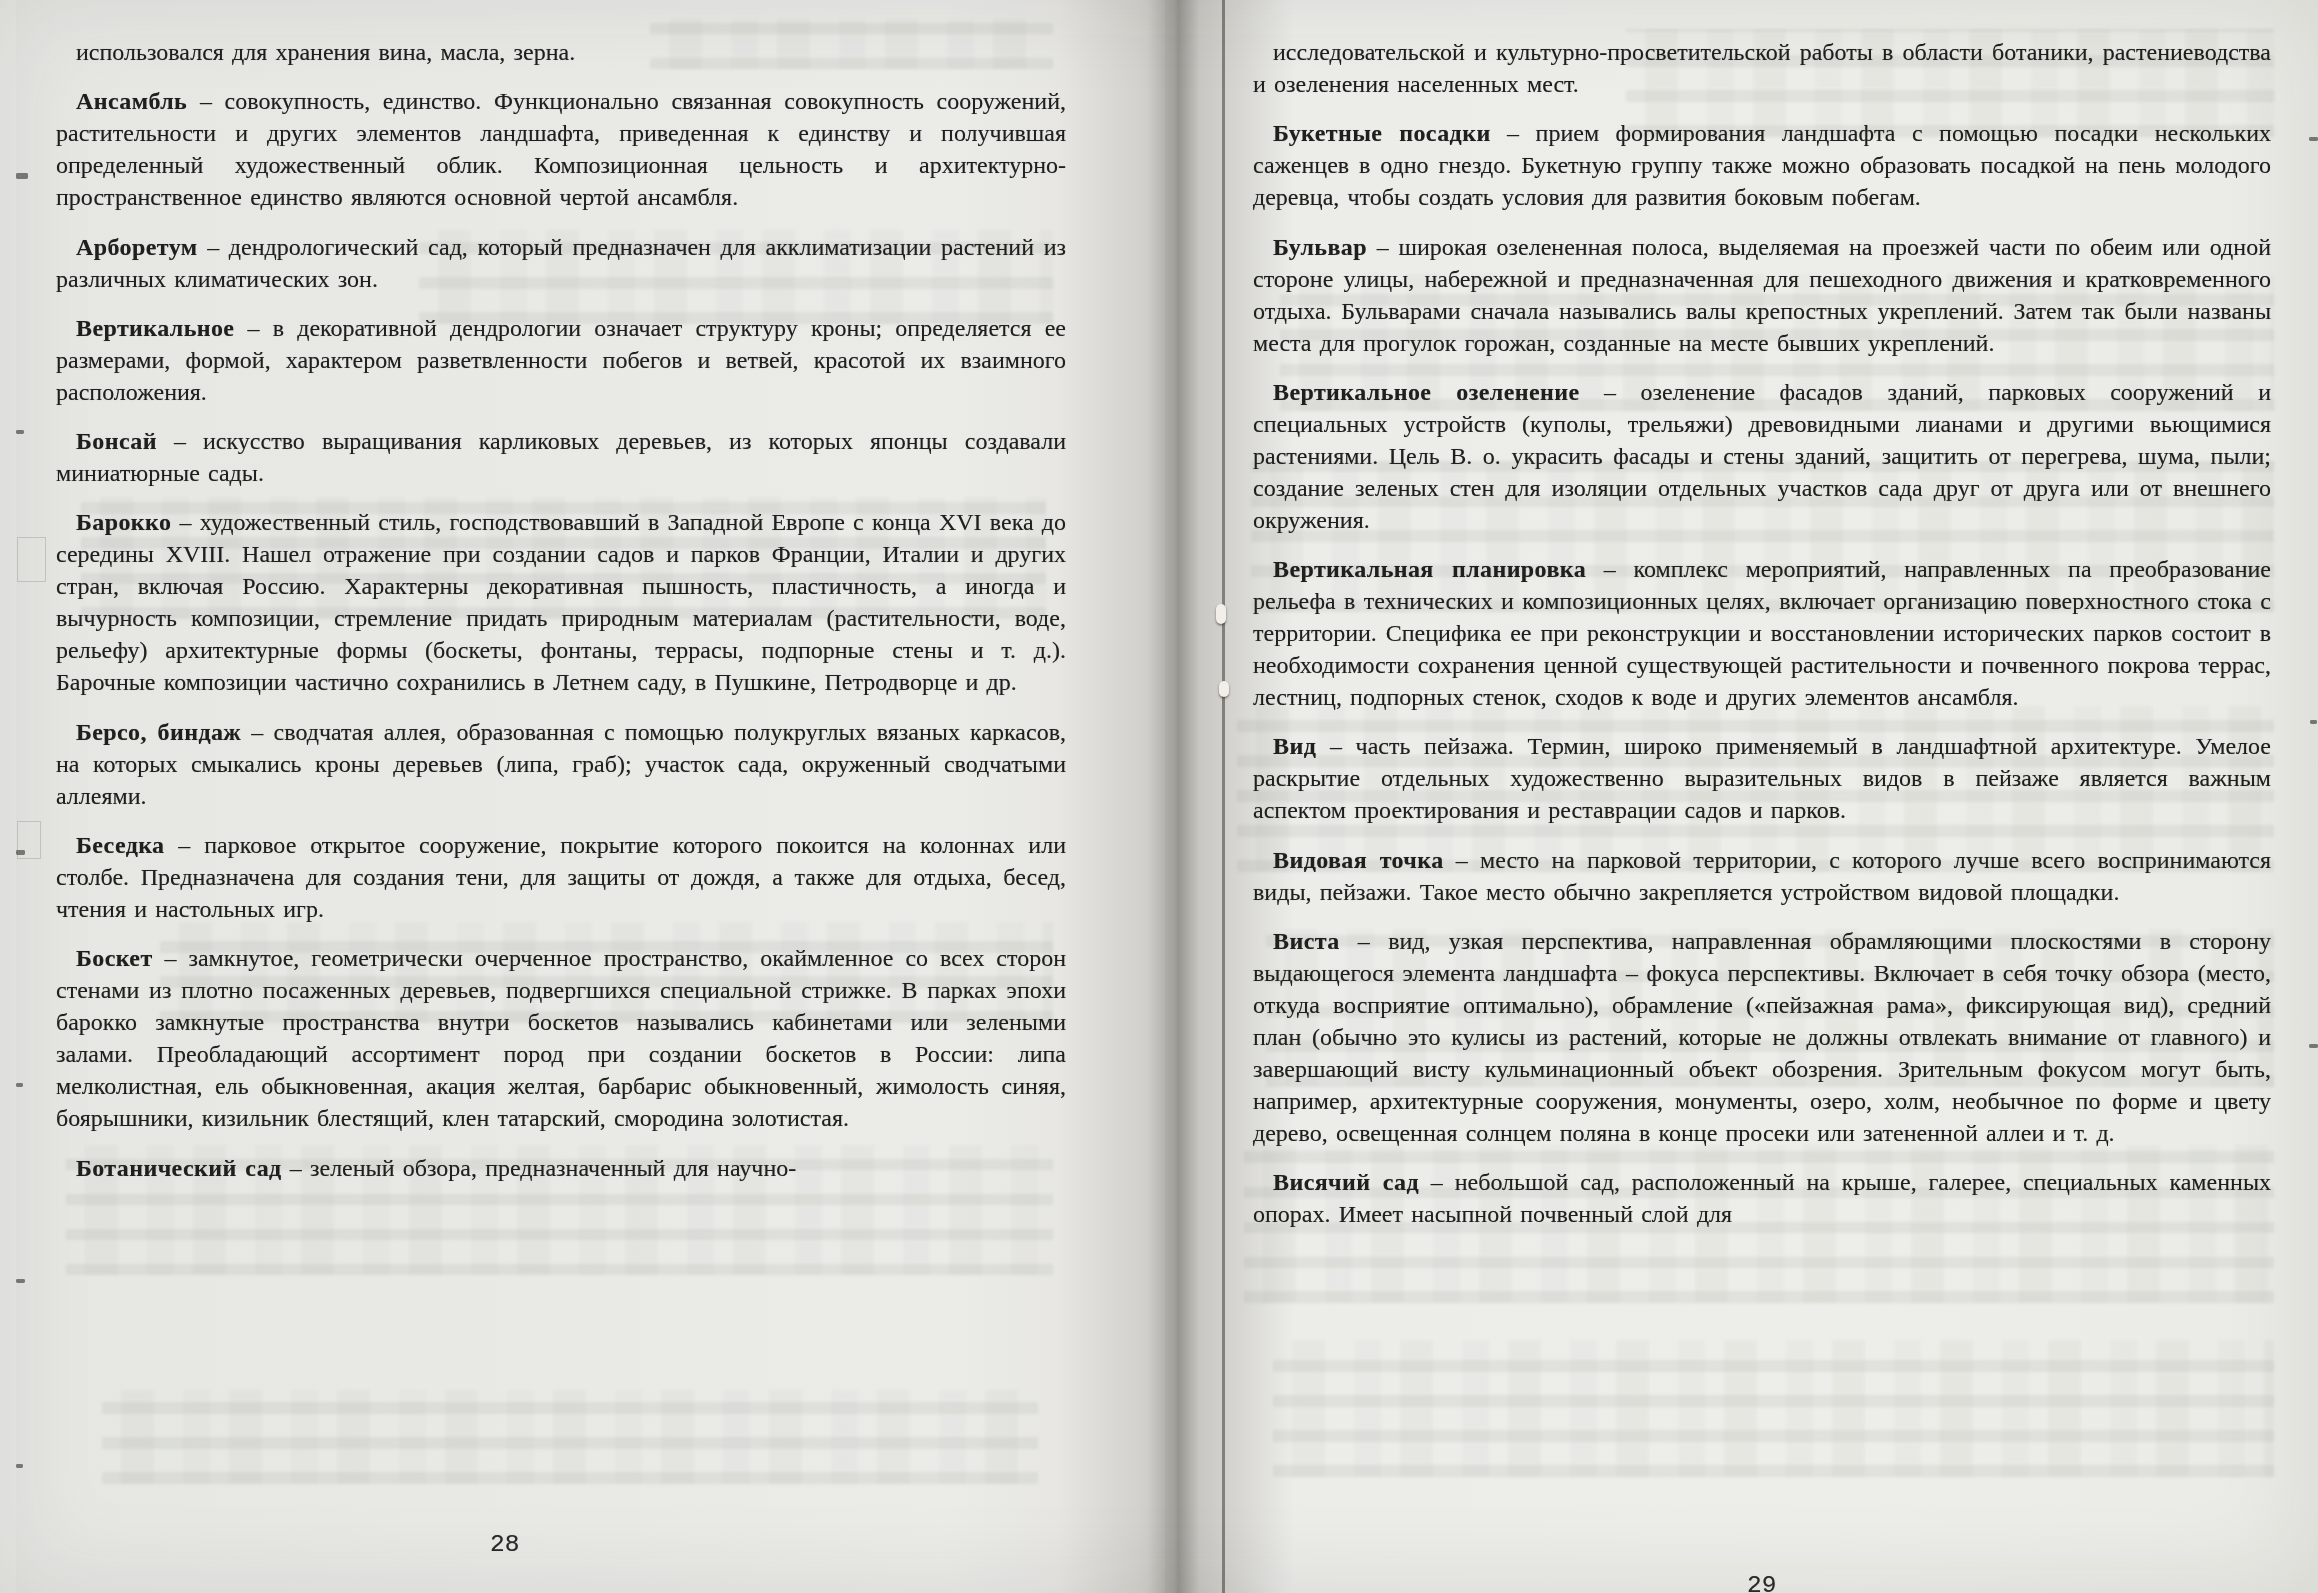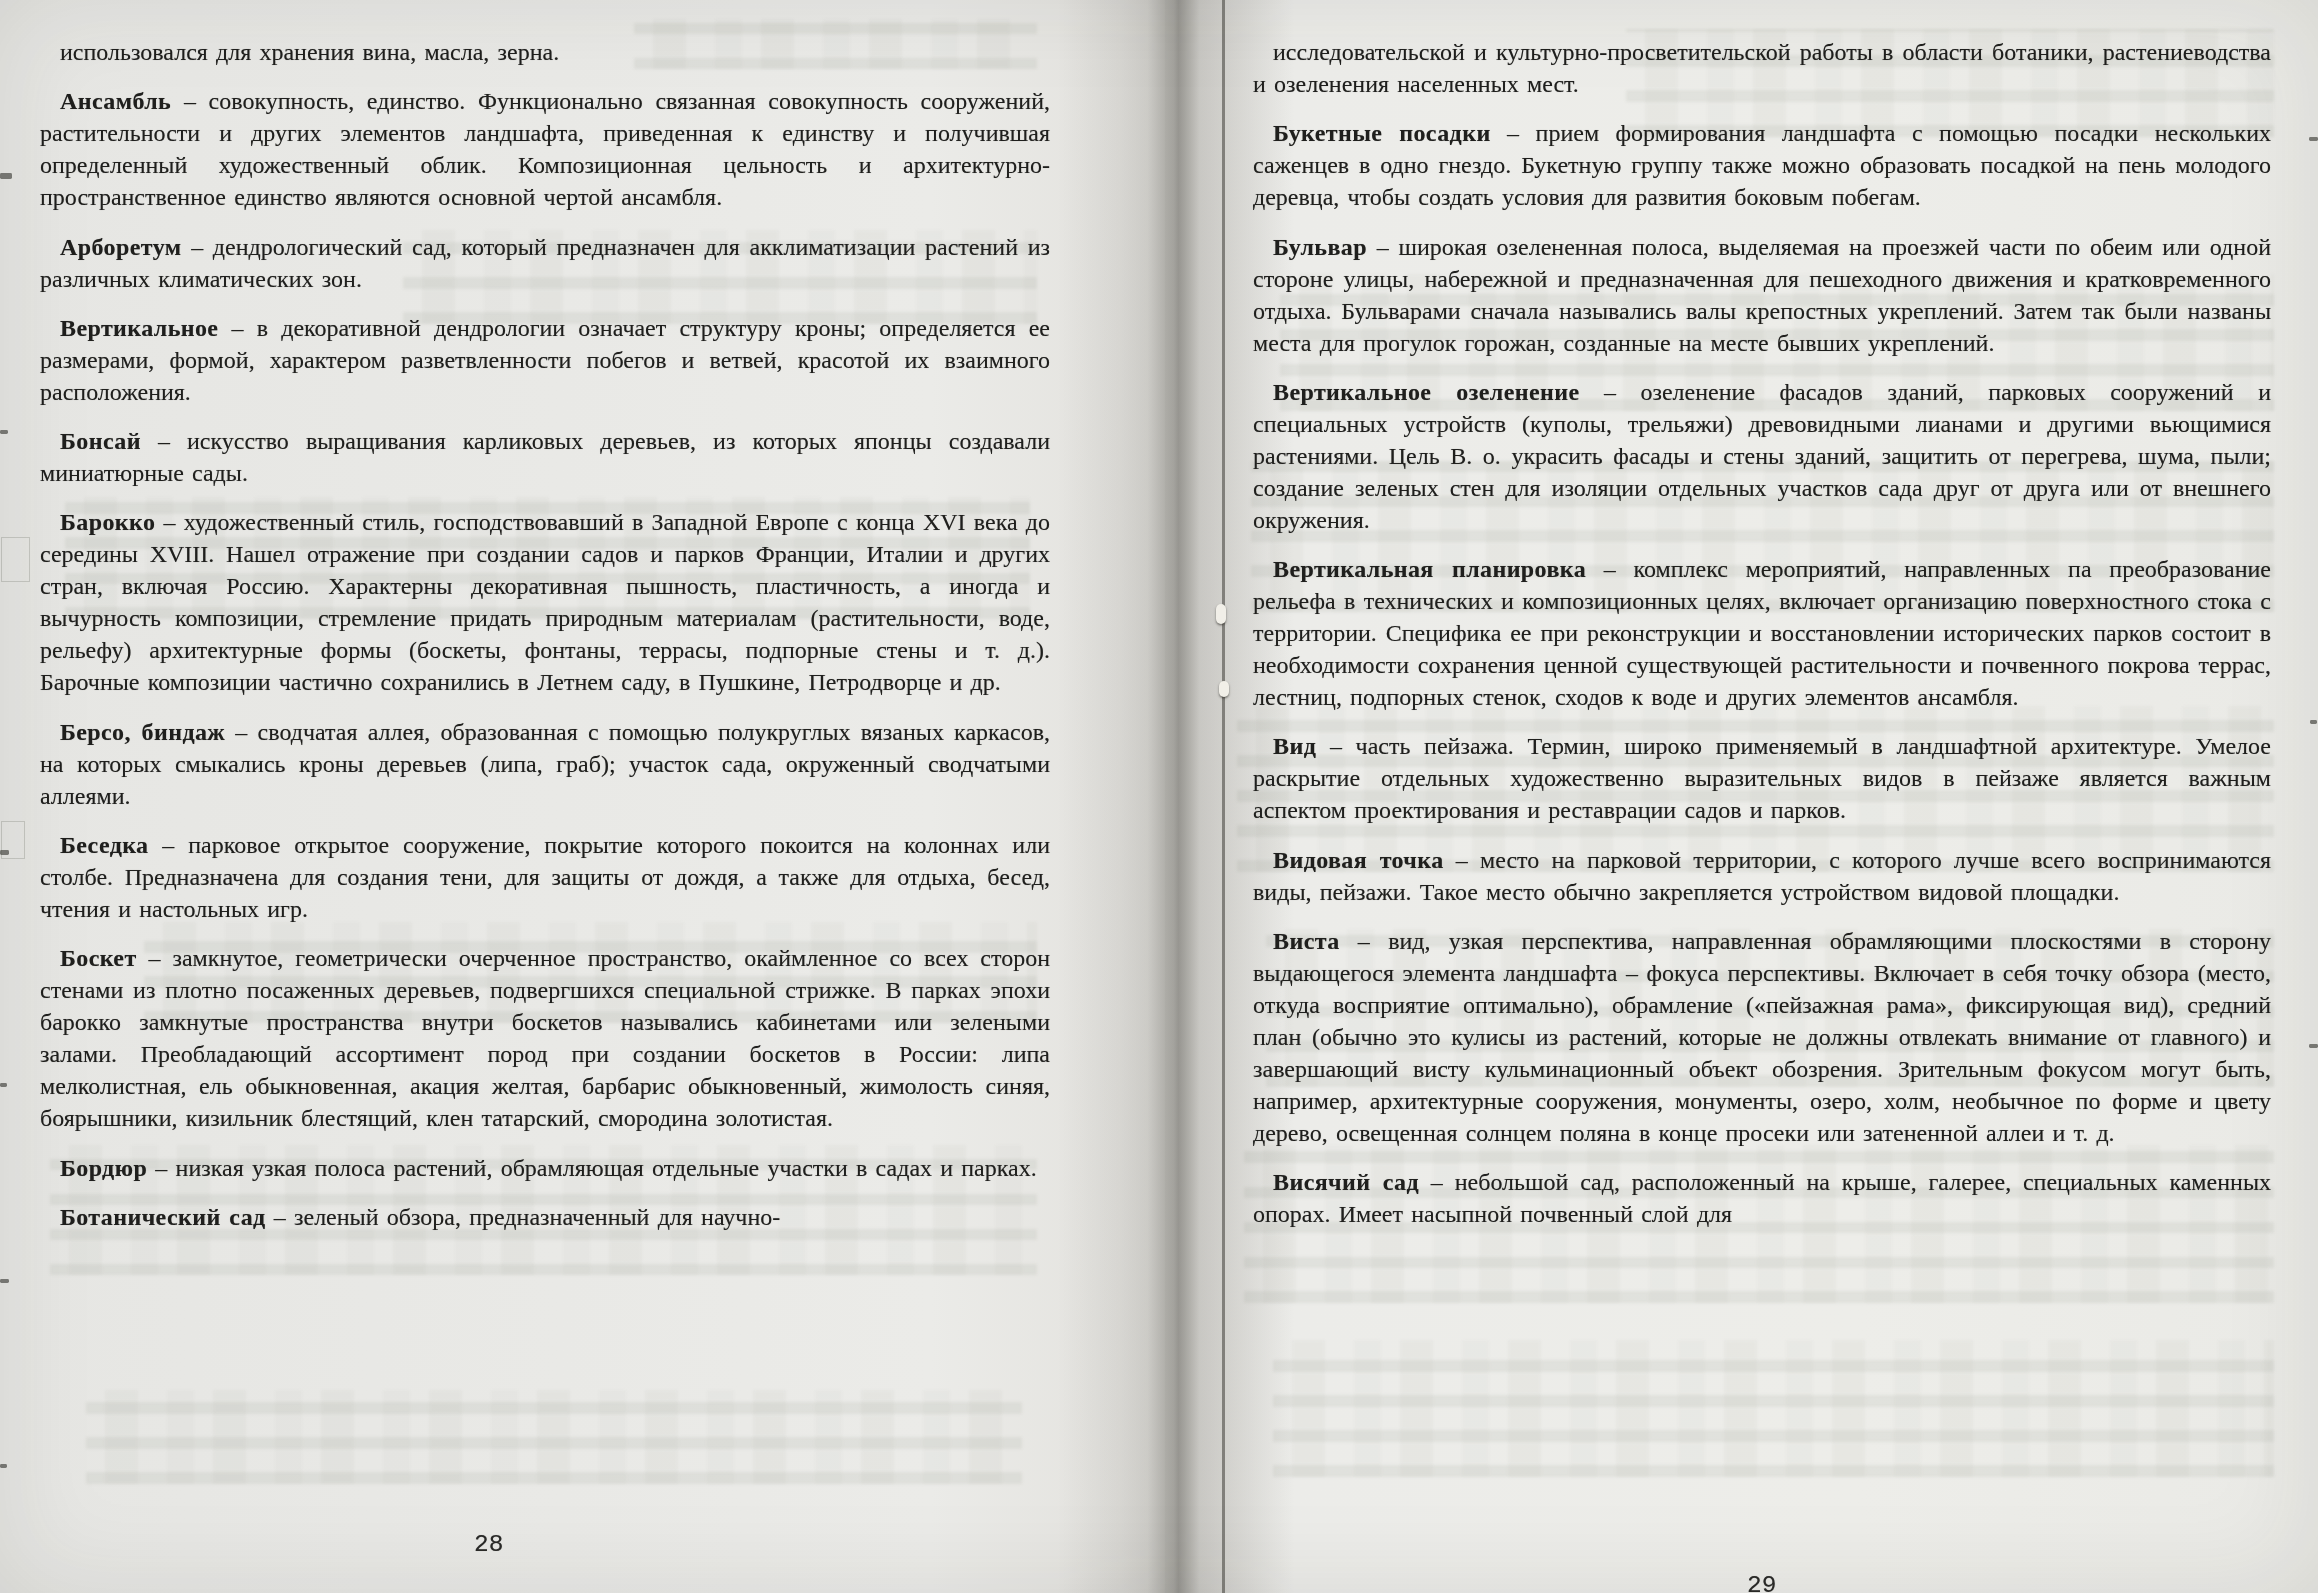--- a/index.html
+++ b/index.html
@@ -6,21 +6,21 @@
   .spread{
     position:relative;
     width:2319px;height:1593px;
     overflow:hidden;
     font-family:"Liberation Serif","DejaVu Serif",serif;
     color:#1f1f1d;
     background:#e9e9e6;
   }
   .page{position:absolute;top:0;height:1593px;}
   .page-left{
-    left:0;width:1165px;
+    left:16px;width:1165px;
     background:linear-gradient(90deg,#e6e6e3 0%,#ebebe8 78%,#e4e3df 94%,#d6d5d0 100%);
     padding-left:28px;
   }
   .page-right{
     left:1165px;width:1153px;
     background:linear-gradient(90deg,#d7d6d1 0%,#e3e2de 3%,#ecece9 11%,#edede9 60%,#eaeae6 100%);
   }
   .gutter{
     position:absolute;top:0;left:1057px;width:238px;height:1593px;
     background:linear-gradient(90deg,
@@ -112,21 +112,20 @@
     <div class="col">
       <p class="entry"><span class="term"></span><span class="def">использовался для хранения вина, масла, зерна.</span></p>
       <p class="entry"><span class="term">Ансамбль</span><span class="def"> – совокупность, единство. Функционально связанная совокупность сооружений, растительности и других элементов ландшафта, приведенная к единству и получившая определенный художественный облик. Композиционная цельность и архитектурно-пространственное единство являются основной чертой ансамбля.</span></p>
       <p class="entry"><span class="term">Арборетум</span><span class="def"> – дендрологический сад, который предназначен для акклиматизации растений из различных климатических зон.</span></p>
       <p class="entry"><span class="term">Вертикальное</span><span class="def"> – в декоративной дендрологии означает структуру кроны; определяется ее размерами, формой, характером разветвленности побегов и ветвей, красотой их взаимного расположения.</span></p>
       <p class="entry"><span class="term">Бонсай</span><span class="def"> – искусство выращивания карликовых деревьев, из которых японцы создавали миниатюрные сады.</span></p>
       <p class="entry"><span class="term">Барокко</span><span class="def"> – художественный стиль, господствовавший в Западной Европе с конца XVI века до середины XVIII. Нашел отражение при создании садов и парков Франции, Италии и других стран, включая Россию. Характерны декоративная пышность, пластичность, а иногда и вычурность композиции, стремление придать природным материалам (растительности, воде, рельефу) архитектурные формы (боскеты, фонтаны, террасы, подпорные стены и т. д.). Барочные композиции частично сохранились в Летнем саду, в Пушкине, Петродворце и др.</span></p>
       <p class="entry"><span class="term">Берсо, биндаж</span><span class="def"> – сводчатая аллея, образованная с помощью полукруглых вязаных каркасов, на которых смыкались кроны деревьев (липа, граб); участок сада, окруженный сводчатыми аллеями.</span></p>
       <p class="entry"><span class="term">Беседка</span><span class="def"> – парковое открытое сооружение, покрытие которого покоится на колоннах или столбе. Предназначена для создания тени, для защиты от дождя, а также для отдыха, бесед, чтения и настольных игр.</span></p>
       <p class="entry"><span class="term">Боскет</span><span class="def"> – замкнутое, геометрически очерченное пространство, окаймленное со всех сторон стенами из плотно посаженных деревьев, подвергшихся специальной стрижке. В парках эпохи барокко замкнутые пространства внутри боскетов назывались кабинетами или зелеными залами. Преобладающий ассортимент пород при создании боскетов в России: липа мелколистная, ель обыкновенная, акация желтая, барбарис обыкновенный, жимолость синяя, боярышники, кизильник блестящий, клен татарский, смородина золотистая.</span></p>
-      <p class="entry"><span class="term">Бордюр</span><span class="def"> – низкая узкая полоса растений, обрамляющая отдельные участки в садах и парках.</span></p>
       <p class="entry"><span class="term">Ботанический сад</span><span class="def"> – зеленый обзора, предназначенный для научно-</span></p>
     </div>
     <div class="page-num">28</div>
   </div>
 
   <div class="page page-right">
 
     <div class="bleed" style="left:461px;top:29px;width:648px;height:108px;"></div>
     <div class="bleed" style="left:115px;top:274px;width:994px;height:137px;"></div>
     <div class="bleed" style="left:86px;top:461px;width:1023px;height:151px;"></div>

